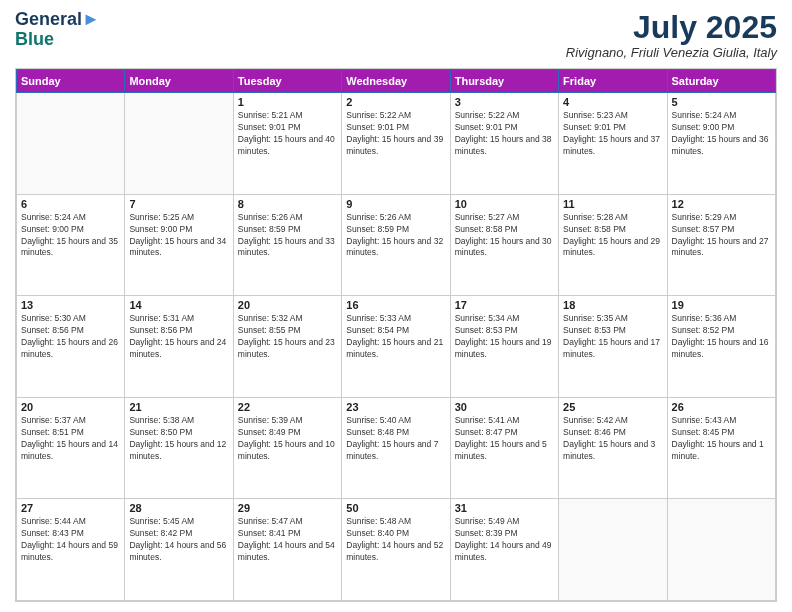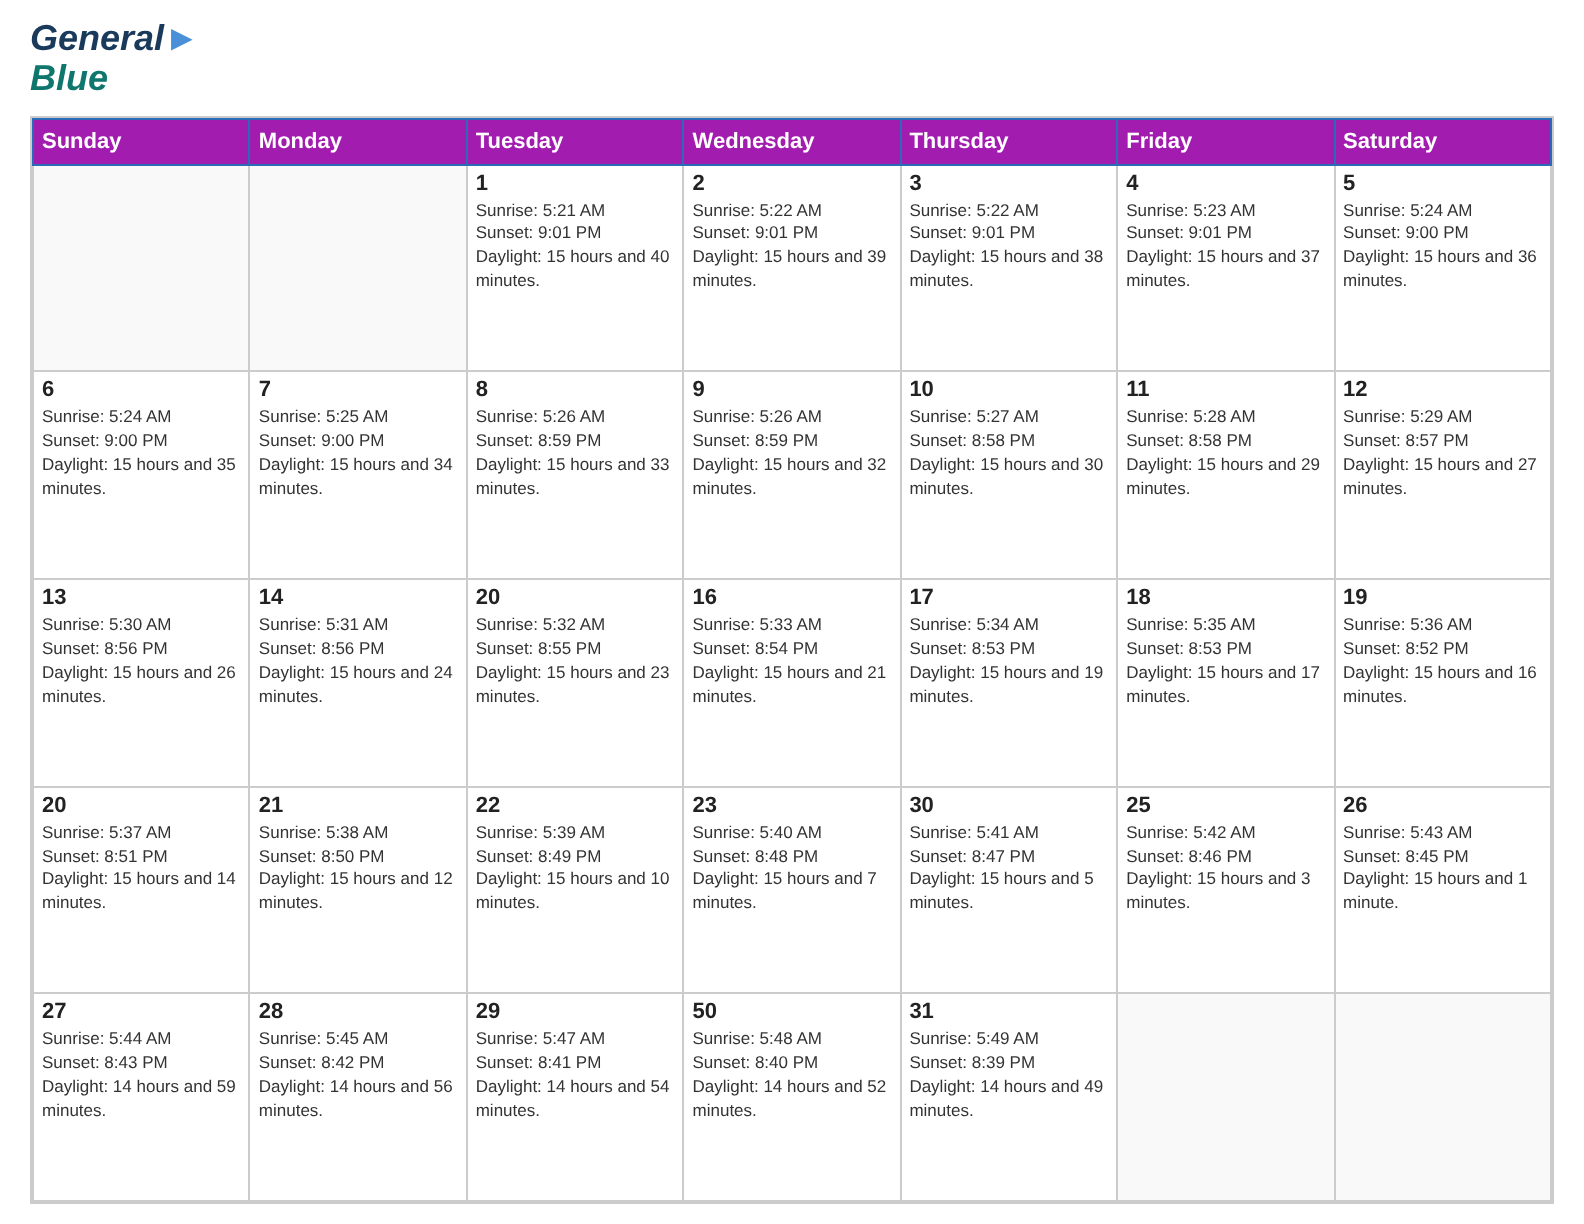--- a/index.html
+++ b/index.html
@@ -25,21 +25,20 @@
     }
     .logo {
       display: flex;
       align-items: center;
     }
     .logo-text {
       font-size: 18px;
       font-weight: bold;
       color: #1a3a5c;
       line-height: 1.1;
-      font-style: italic;
     }
     .logo-text span {
       color: #4a90d9;
     }
     .title-block {
       text-align: right;
     }
     .month-year {
       font-size: 32px;
       font-weight: bold;
@@ -104,20 +103,22 @@
   <div class="header">
     <div class="logo">
       <div>
         <div style="display:flex;align-items:center;">
           <span class="logo-text">General<span>►</span></span>
         </div>
         <div class="logo-text" style="color:#0f766e;font-size:18px;">Blue</div>
       </div>
     </div>
     <div class="title-block">
+      <div class="month-year">July 2025</div>
+      <div class="location">Rivignano, Friuli Venezia Giulia, Italy</div>
     </div>
   </div>
 
   <div class="calendar">
     <table>
       <thead>
         <tr id="days-header">
             <th>Sunday</th>
             <th>Monday</th>
             <th>Tuesday</th>

